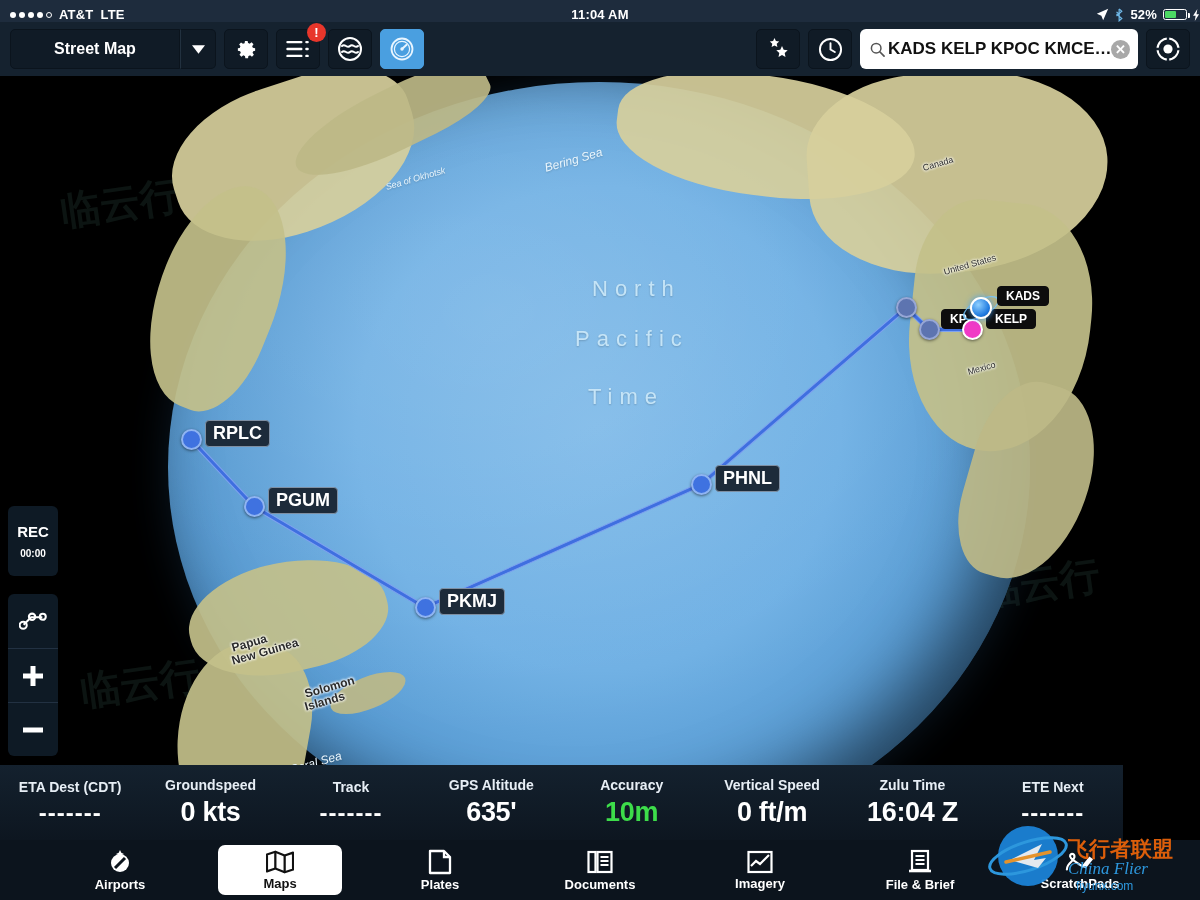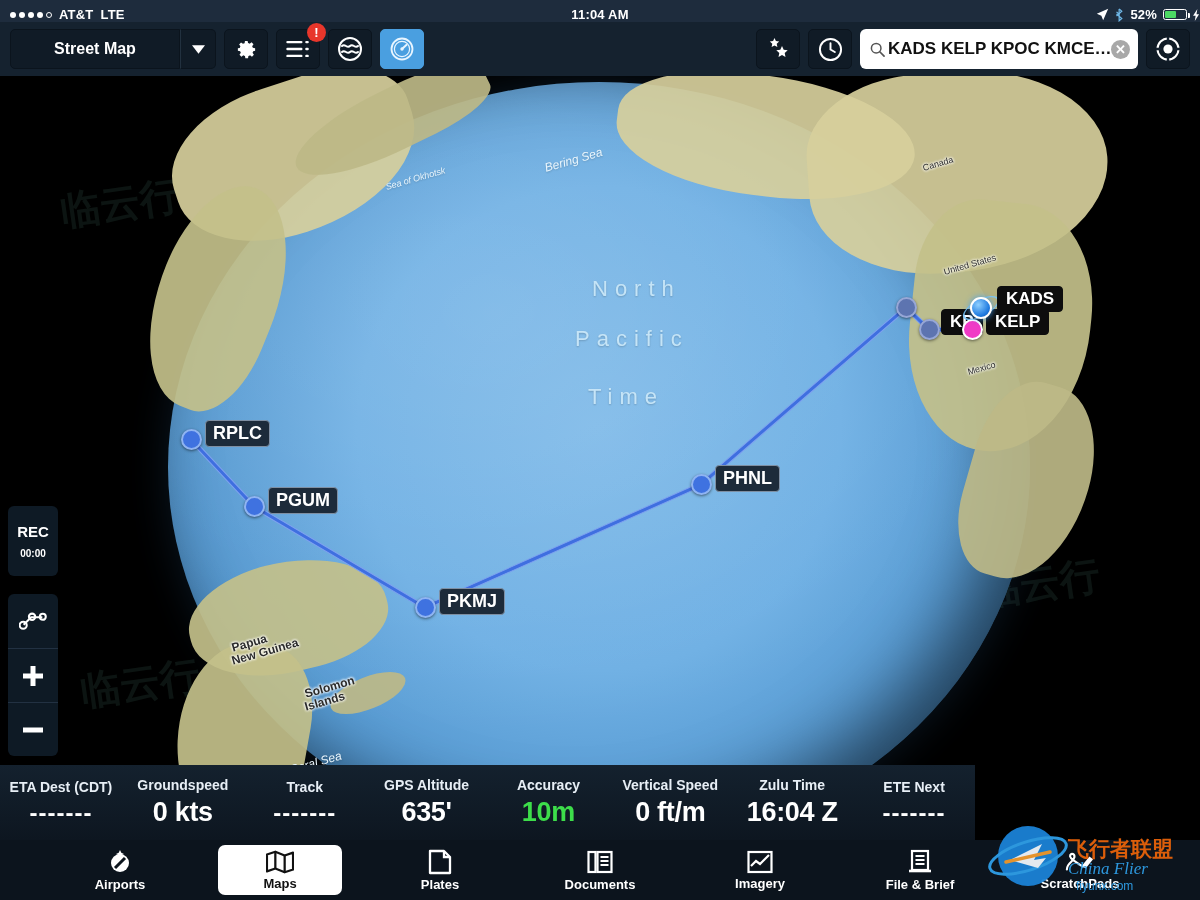--- a/index.html
+++ b/index.html
@@ -89,21 +89,21 @@
 
   
   .routeline{ position:absolute; height:5px; background:#3f6fe0; border-radius:3px; border:1px solid #7ea3ef; transform-origin:0 50%; }
   .wpt{ position:absolute; width:21px; height:21px; border-radius:50%; background:#3f72e0; border:2px solid #8fb4f2; box-shadow:0 1px 3px rgba(0,0,0,.5); }
   .wpt.dim{ background:#5d74b0; border-color:#97a7d6; }
   .wpt.magenta{ background:#f03ac6; border-color:#fff; }
   .wlbl{
     position:absolute; background:#1d2b3a; color:#fff; font-size:18px; font-weight:700;
     padding:2px 7px; border-radius:4px; border:1px solid #7e8fa3; white-space:nowrap;
   }
-  .wlbl.plain{ background:#0d0d0d; border-color:#0d0d0d; font-size:17px; padding:2px 8px; }
+  .wlbl.plain{ background:#0d0d0d; border-color:#0d0d0d; font-size:12px; padding:2px 8px; }
   .gps-marker{
     position:absolute; width:22px; height:22px; border-radius:50%;
     background:radial-gradient(circle at 35% 32%, #8fd0ff, #1f7ae0 65%, #0b4d9e);
     border:2px solid #fff; box-shadow:0 0 6px rgba(60,160,255,.9);
   }
   .gps-ring{
     position:absolute; width:40px; height:40px; border-radius:50%;
     border:2px solid rgba(120,200,255,.85); transform:rotate(-28deg) scaleY(.42);
   }
 
@@ -114,21 +114,21 @@
     justify-content:center; color:#fff;
   }
   .rec{ top:430px; height:70px; gap:8px; font-weight:700; }
   .rec .r{ font-size:15px; } .rec .t{ font-size:10px;text-align:right; }
   .ctlgroup{ position:absolute; left:8px; top:518px; width:50px; background:#0e1a25; border-radius:6px; }
   .ctlbtn{ height:54px; display:flex; align-items:center; justify-content:center; }
   .ctlbtn + .ctlbtn{ border-top:1px solid #223142; }
 
   
   .databar{
-    position:absolute; top:765px; left:0; width:975px; height:75px;
+    position:absolute; top:765px; left:0; width:1123px; height:75px;
     background:linear-gradient(180deg,#14212e 0%,#0d1620 100%);
     display:flex; align-items:center;
   }
   .dcell{ flex:1; text-align:center; }
   .dcell .lbl{ font-size:14px; font-weight:700; color:#e7eef5; margin-bottom:4px; }
   .dcell .val{ font-size:27px; font-weight:700; color:#fff; letter-spacing:-.3px; }
   .dcell .val.dash{ font-size:24px; letter-spacing:1px; }
 
   
   .tabbar{

